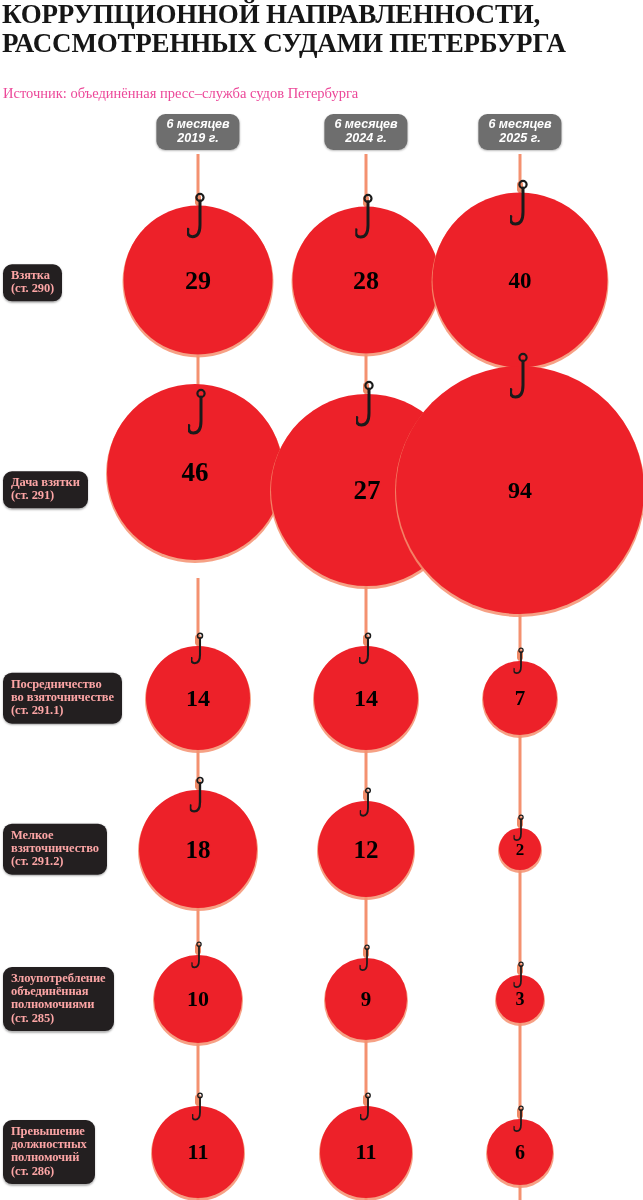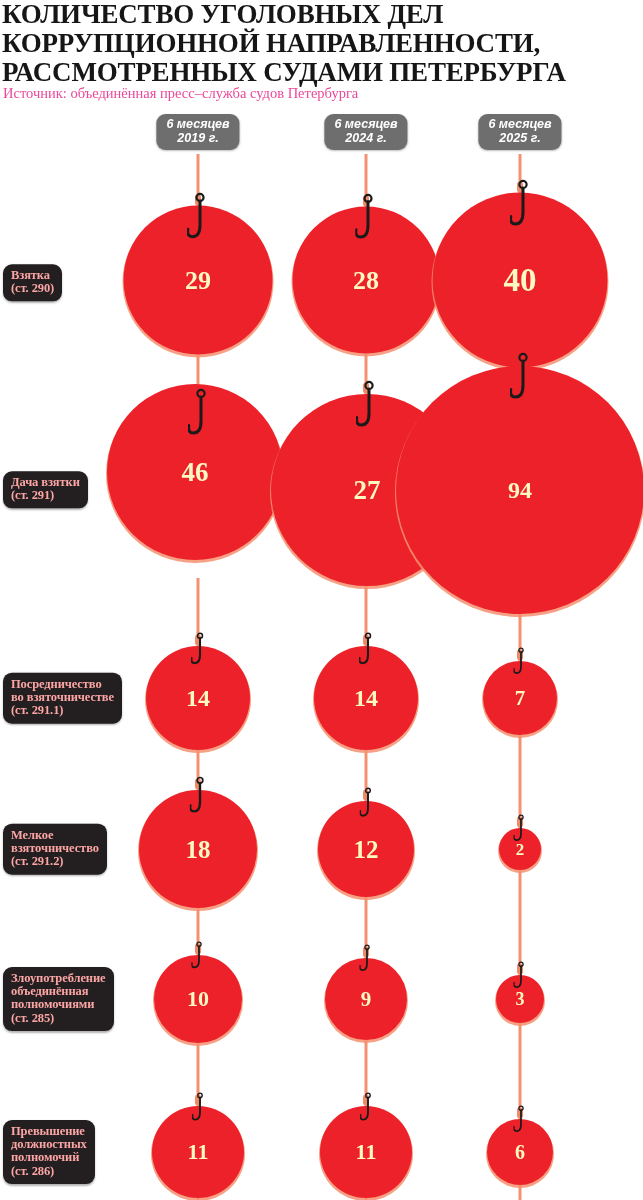--- a/index.html
+++ b/index.html
@@ -86,21 +86,21 @@
     z-index:2;
   }
 
   
   .bubble{
     position:absolute;
     border-radius:50%;
     background:#ed2129;
     transform:translate(-50%,-50%);
     display:flex;align-items:center;justify-content:center;
-    color:#fef9c3;
+    color:#000000;
     font-weight:bold;
     font-family:"Liberation Serif", serif;
     box-shadow:0 2px 0 1px rgba(244,145,112,.85);
     z-index:10;
   }
   .bubble .val{
     position:relative;
     text-shadow:1px 1px 0 rgba(237,33,41,.55);
     line-height:1;
   }
@@ -112,21 +112,20 @@
     z-index:12;
     pointer-events:none;
   }
 </style>
 </head>
 <body>
 
 <div id="stage">
 
   <div class="title">
-    <span>Количество уголовных дел</span>
     <span>коррупционной направленности,</span>
     <span>рассмотренных судами Петербурга</span>
   </div>
   <div class="source">Источник: объединённая пресс–служба судов Петербурга</div>
 
   <div id="lines-layer">
       <div class="line" style="left: 198px; top: 154px; height: 55.5px;"></div>
       <div class="bead" style="left: 198px; top: 199.5px;"></div>
       <div class="line" style="left: 198px; top: 354.5px; height: 51.5px;"></div>
       <div class="bead" style="left: 198px; top: 396px;"></div>
@@ -166,21 +165,21 @@
       <div class="bead" style="left: 520px; top: 1113px;"></div>
       <div class="line" style="left: 520px; top: 1185px; height: 15px;"></div>
     </div>
   <div id="bubbles-layer">
       <div class="bubble" style="left: 198px; top: 280px; width: 149px; height: 149px; font-size: 26px;">
         <span class="val">29</span>
       </div>
       <div class="bubble" style="left: 366px; top: 280px; width: 147px; height: 147px; font-size: 26px;">
         <span class="val">28</span>
       </div>
-      <div class="bubble" style="left: 520px; top: 280px; width: 175px; height: 175px; font-size: 33px;">
+      <div class="bubble" style="left: 520px; top: 280px; width: 175px; height: 175px; font-size: 23px;">
         <span class="val">40</span>
       </div>
       <div class="bubble" style="left: 195px; top: 472px; width: 176px; height: 176px; font-size: 27px;">
         <span class="val">46</span>
       </div>
       <div class="bubble" style="left: 367px; top: 490px; width: 192px; height: 192px; font-size: 27px;">
         <span class="val">27</span>
       </div>
       <div class="bubble" style="left: 520px; top: 490px; width: 248px; height: 248px; font-size: 24px;">
         <span class="val">94</span>

